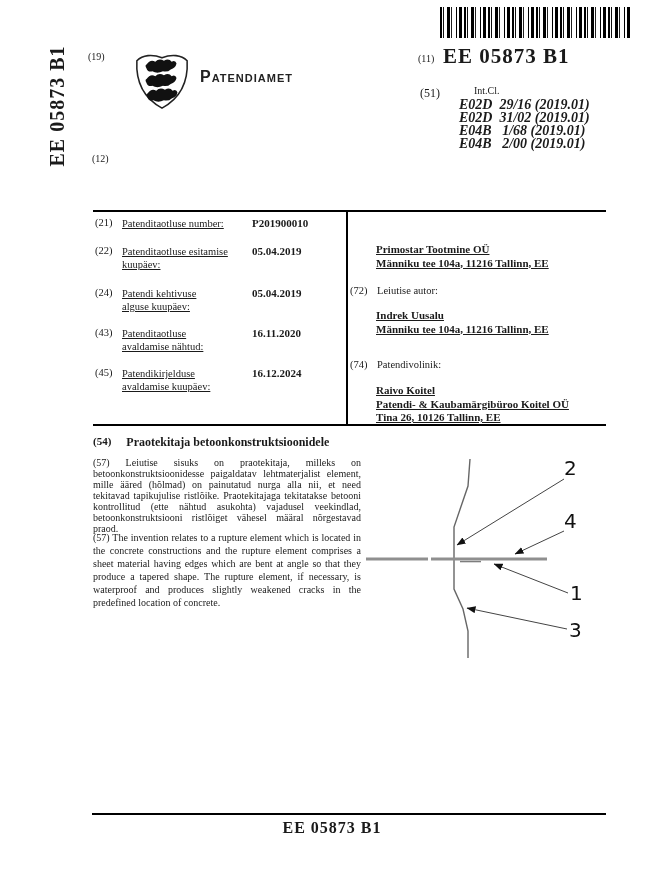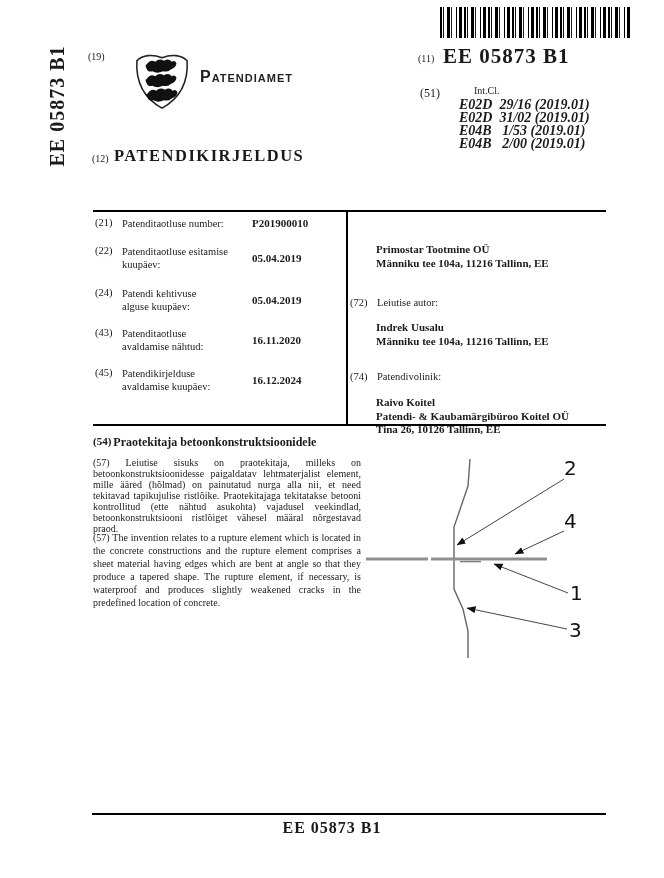--- a/index.html
+++ b/index.html
@@ -36,33 +36,33 @@
   .c12{position:absolute;left:92px;top:153px;}
   .doctype{position:absolute;left:114px;top:146px;font-size:16.5px;font-weight:bold;letter-spacing:1.5px;}
 
   .hrule{position:absolute;background:#000;height:2px;}
   .vrule{position:absolute;background:#000;width:2px;}
   .rule-top{left:93px;top:210px;width:513px;}
   .rule-bottom{left:93px;top:424px;width:513px;}
   .rule-div{left:346px;top:210px;height:215px;}
 
   .bib-left{position:absolute;left:95px;top:217px;width:250px;font-size:10.5px;}
-  .bib-row{display:flex;align-items:center;}
+  .bib-row{display:flex;align-items:flex-start;}
   .bib-ll{display:flex;width:157px;}
   .bib-code{width:27px;flex:0 0 27px;}
-  .bib-label{white-space:pre-line;line-height:13px;}
+  .bib-label{white-space:pre-line;line-height:13px;text-decoration:underline;}
   .bib-value{font-weight:bold;font-size:11px;line-height:13px;}
   .mt15{margin-top:15px;} .mt24{margin-top:16px;} .mt14{margin-top:14px;}
 
   .bib-right{position:absolute;left:350px;top:219px;width:252px;font-size:10.5px;line-height:13px;}
   .party-code-line{display:flex;}
   .party-lines{margin-left:26px;font-weight:bold;font-size:11px;line-height:13.5px;}
 
   .abs-title{position:absolute;left:93px;top:435px;font-size:12px;font-weight:bold;display:flex;}
-  .abs-title .code{font-size:11px;font-weight:bold;margin-right:2px;}
+  .abs-title .code{font-size:11px;font-weight:bold;margin-right:15px;}
   .abs-et{position:absolute;left:93px;top:457px;width:268px;font-size:10px;line-height:11px;text-align:justify;}
   .abs-en{position:absolute;left:93px;top:531px;width:268px;font-size:10px;line-height:13px;text-align:justify;}
 
   .figure{position:absolute;left:350px;top:443px;}
   .fig-label{font-family:"DejaVu Sans", sans-serif;font-size:20px;fill:#111;}
 
   .rule-footer{left:92px;top:813px;width:514px;}
   .footer-num{position:absolute;left:92px;top:819px;width:480px;text-align:center;font-size:16px;font-weight:bold;letter-spacing:1px;}
 </style>
 </head>
@@ -86,24 +86,23 @@
   </div>
   <div class="wordmark">Patendiamet</div>
 
   <div class="barcode"></div>
 
   <span class="code c11">(11)</span>
   <div class="pubnum">EE 05873 B1</div>
 
   <span class="code c51">(51)</span>
   <span class="intcl">Int.Cl.</span>
-  <div class="classlist"><div>E02D  29/16 (2019.01)</div><div>E02D  31/02 (2019.01)</div><div>E04B   1/53 (2019.01)</div><div>E04B   2/00 (2019.01)</div></div>
+  <div class="classlist"><div>E02D  29/16 (2019.01)</div><div>E02D  31/02 (2019.01)</div><div>E04B   1/68 (2019.01)</div><div>E04B   2/00 (2019.01)</div></div>
 
   <span class="code c12">(12)</span>
-  <div class="doctype">PATENDIKIRJELDUS</div>
 
   <div class="hrule rule-top"></div>
   <div class="hrule rule-bottom"></div>
   <div class="vrule rule-div"></div>
 
   <div class="bib-left">
     <div class="bib-row">
       <div class="bib-ll">
           <span class="bib-code">(21)</span>
           <span class="bib-label">Patenditaotluse number:</span>
@@ -142,21 +141,21 @@
         </div>
       <span class="bib-value">16.12.2024</span>
     </div>
   </div>
 
   <div class="bib-right">
     <div>
       <div class="party-lines bib-label" style="margin-top:24px;">Primostar Tootmine OÜ
 Männiku tee 104a, 11216 Tallinn, EE</div>
     </div>
-    <div style="margin-top:26px;">
+    <div style="margin-top:14px;">
       <div class="party-code-line">
           <span class="bib-code">(72)</span>
           <span>Leiutise autor:</span>
         </div>
       <div class="party-lines bib-label" style="margin-top:12px;">Indrek Uusalu
 Männiku tee 104a, 11216 Tallinn, EE</div>
     </div>
     <div style="margin-top:22px;">
       <div class="party-code-line">
           <span class="bib-code">(74)</span>

